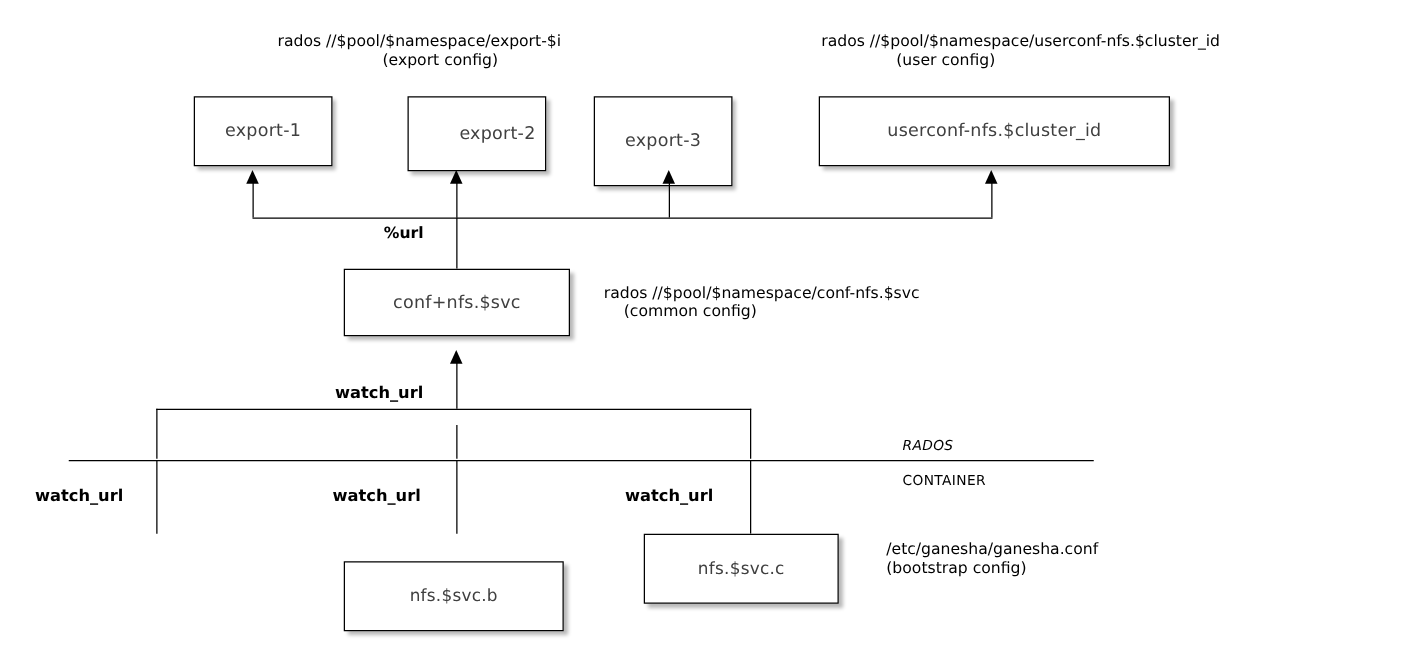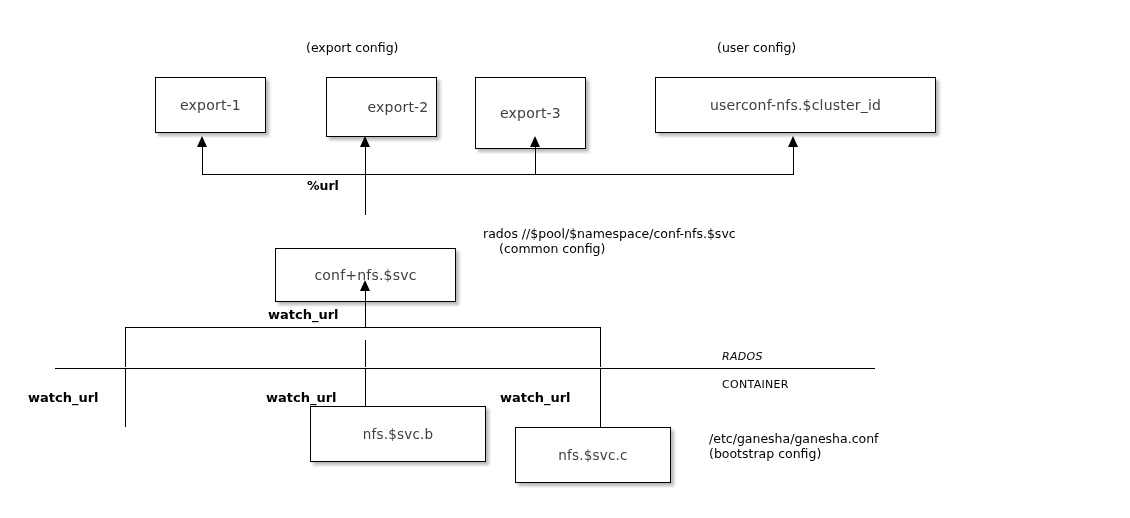--- a/index.html
+++ b/index.html
@@ -67,22 +67,24 @@
     border-left: 5px solid transparent;
     border-right: 5px solid transparent;
     border-bottom: 11px solid #000000;
   }
 </style>
 </head>
 <body>
 
 <div id="canvas">
 
+  <div class="lbl" style="left:222px; top:26px;">rados //$pool/$namespace/export-$i</div>
   <div class="lbl" style="left:306px; top:41px;">(export config)</div>
 
+  <div class="lbl" style="left:657px; top:26px;">rados //$pool/$namespace/userconf-nfs.$cluster_id</div>
   <div class="lbl" style="left:717px; top:41px;">(user config)</div>
 
   <div class="node" style="left:155px; top:77px; width:111px; height:56px;">export-1</div>
 
   <div class="node" style="left:326px; top:77px; width:111px; height:60px;padding-left:33px;">export-2</div>
 
   <div class="node" style="left:475px; top:77px; width:111px; height:72px;">export-3</div>
 
   <div class="node" style="left:655px; top:77px; width:281px; height:56px;">userconf-nfs.$cluster_id</div>
 
@@ -97,21 +99,21 @@
 
   <div class="vline" style="left:793px; top:145px; height:29px;"></div>
   <div class="arrowhead" style="left:788px; top:136px;"></div>
 
   <div class="hline" style="left:202px; top:174px; width:592px;"></div>
 
   <div class="vline" style="left:365px; top:174px; height:41px;"></div>
 
   <div class="lbl bold" style="left:307px; top:179px;">%url</div>
 
-  <div class="node" style="left:275px; top:215px; width:181px; height:54px;margin-top:33px;">conf+nfs.$svc</div>
+  <div class="node" style="left:275px; top:215px; width:181px; height:54px;">conf+nfs.$svc</div>
 
   <div class="lbl" style="left:483px; top:227px;">rados //$pool/$namespace/conf-nfs.$svc</div>
   <div class="lbl" style="left:483px; top:242px;margin-left:16px;">(common config)</div>
 
   <div class="vline" style="left:365px; top:290px; height:37px;"></div>
   <div class="arrowhead" style="left:360px; top:280px;"></div>
 
   <div class="lbl bold mid" style="left:268px; top:308px;">watch_url</div>
 
   <div class="hline" style="left:125px; top:327px; width:476px;"></div>
@@ -127,20 +129,20 @@
 
   <div class="vline" style="left:125px; top:368px; height:59px;"></div>
   <div class="vline" style="left:365px; top:368px; height:59px;"></div>
   <div class="vline" style="left:600px; top:368px; height:59px;"></div>
 
   <div class="lbl bold mid" style="left:28px; top:391px;">watch_url</div>
   <div class="lbl bold mid" style="left:266px; top:391px;">watch_url</div>
   <div class="lbl bold mid" style="left:500px; top:391px;">watch_url</div>
 
 
-  <div class="node small" style="left:275px; top:406px; width:176px; height:56px;margin-left:35px;">nfs.$svc.b</div>
+  <div class="node small" style="left:275px; top:449px; width:176px; height:56px;">nfs.$svc.b</div>
 
   <div class="node small" style="left:515px; top:427px; width:156px; height:56px;">nfs.$svc.c</div>
 
   <div class="lbl" style="left:709px; top:432px;">/etc/ganesha/ganesha.conf</div>
   <div class="lbl" style="left:709px; top:447px;">(bootstrap config)</div>
 
 </div>
 
 </body></html>

